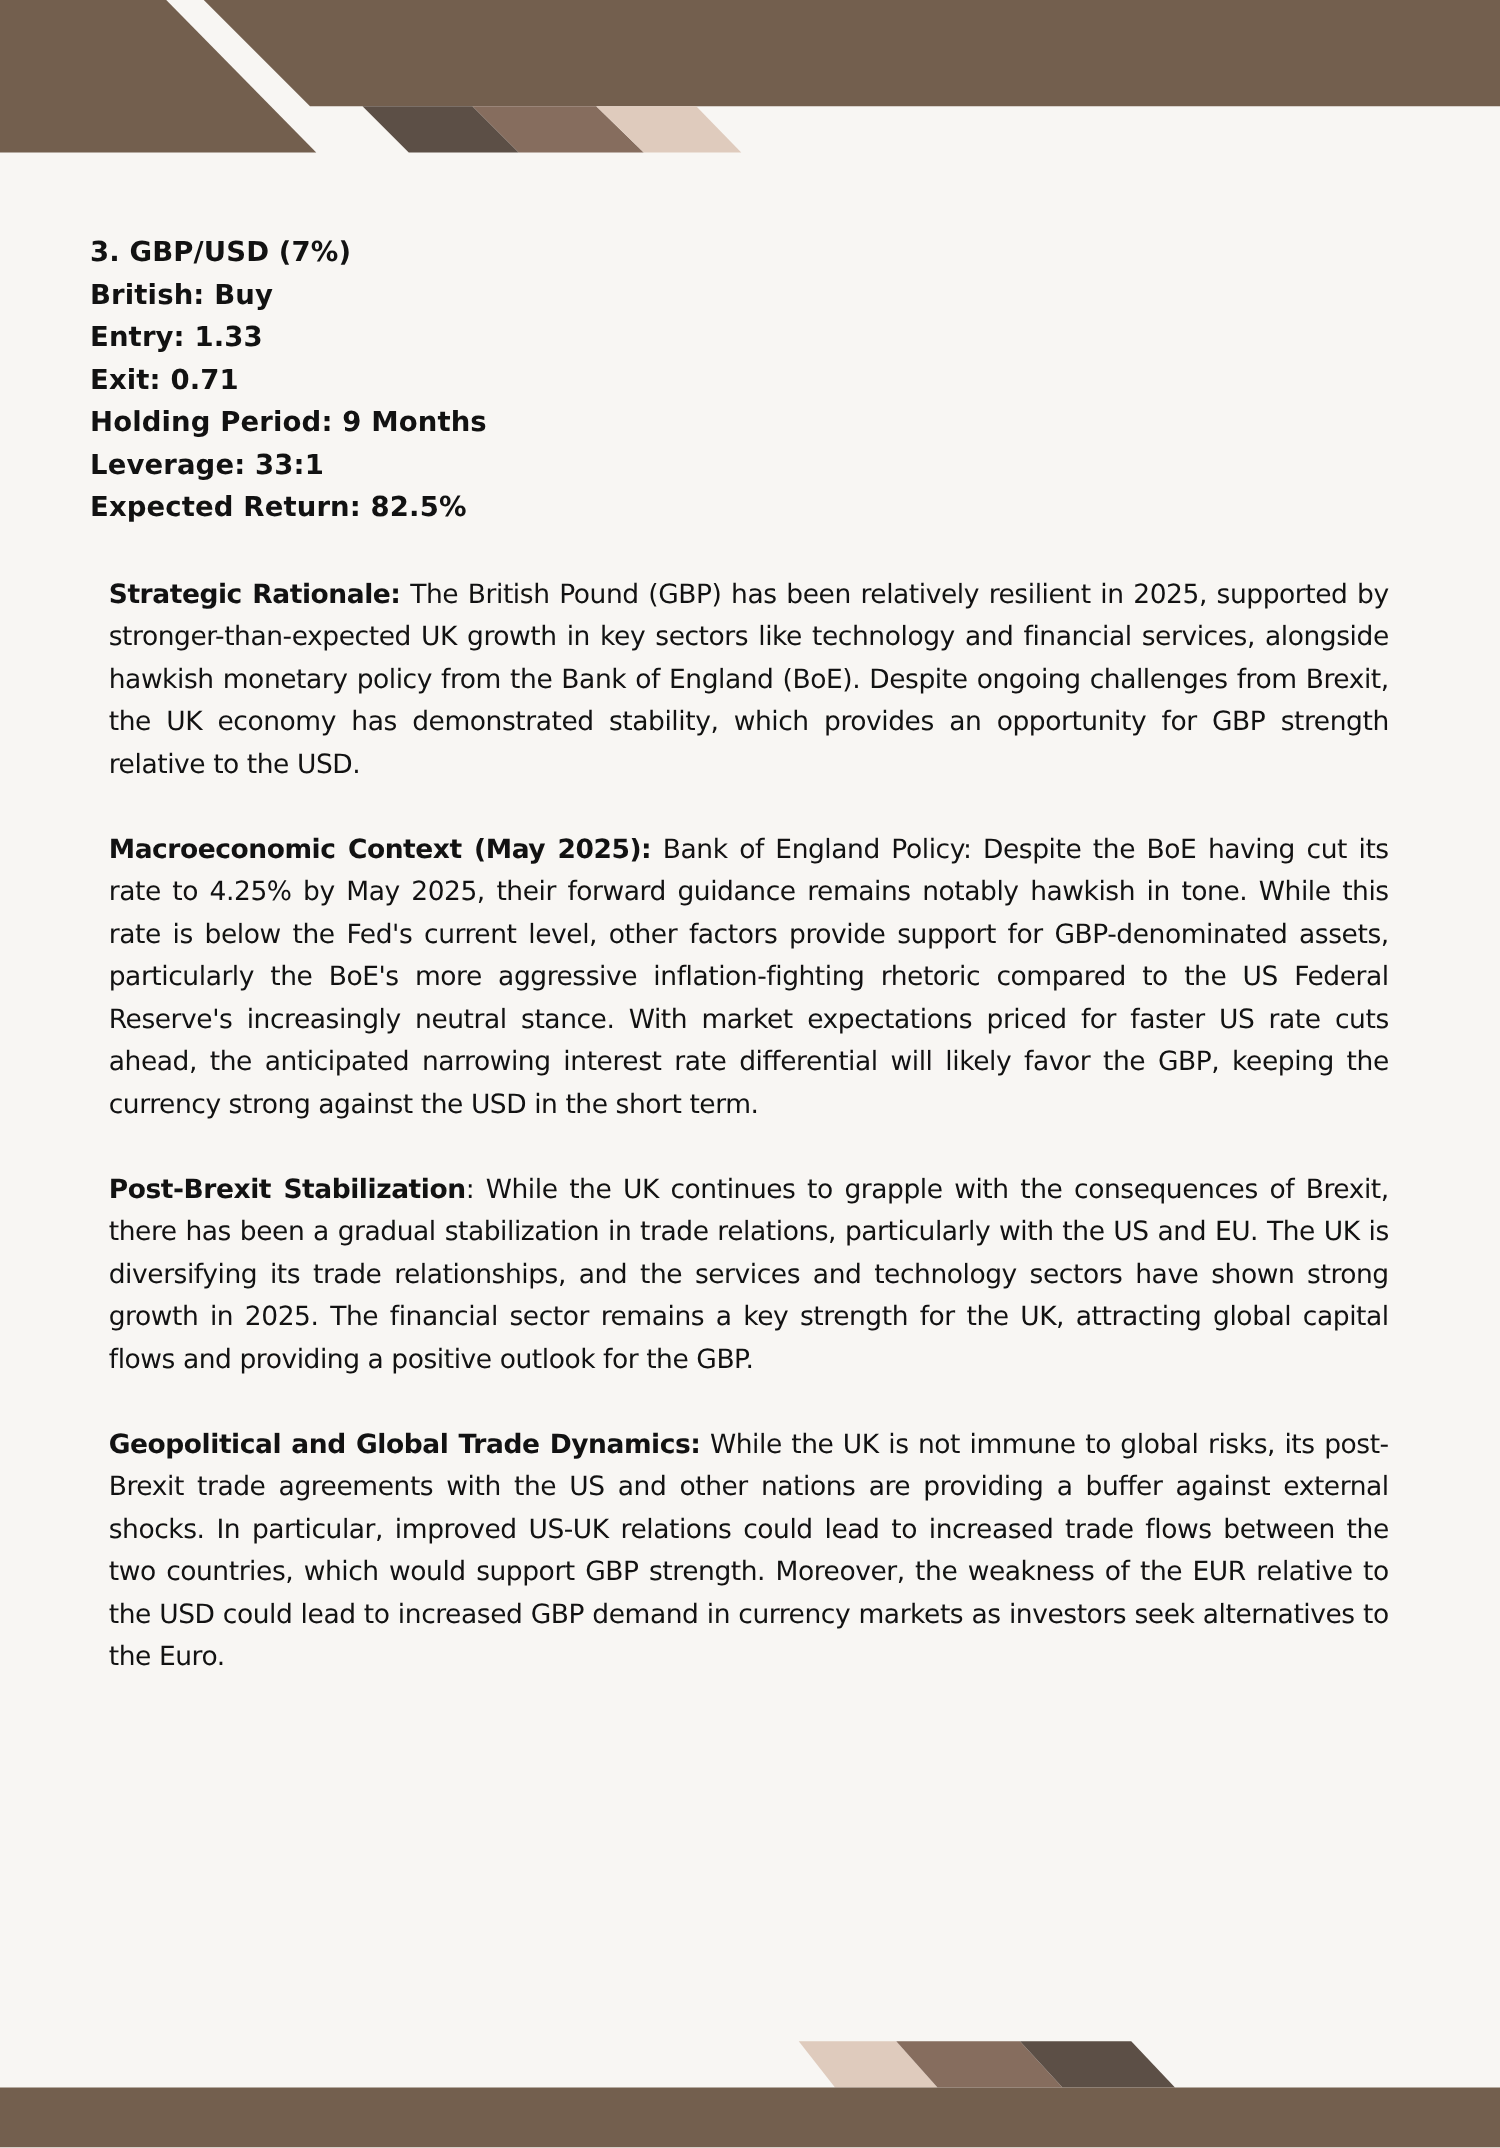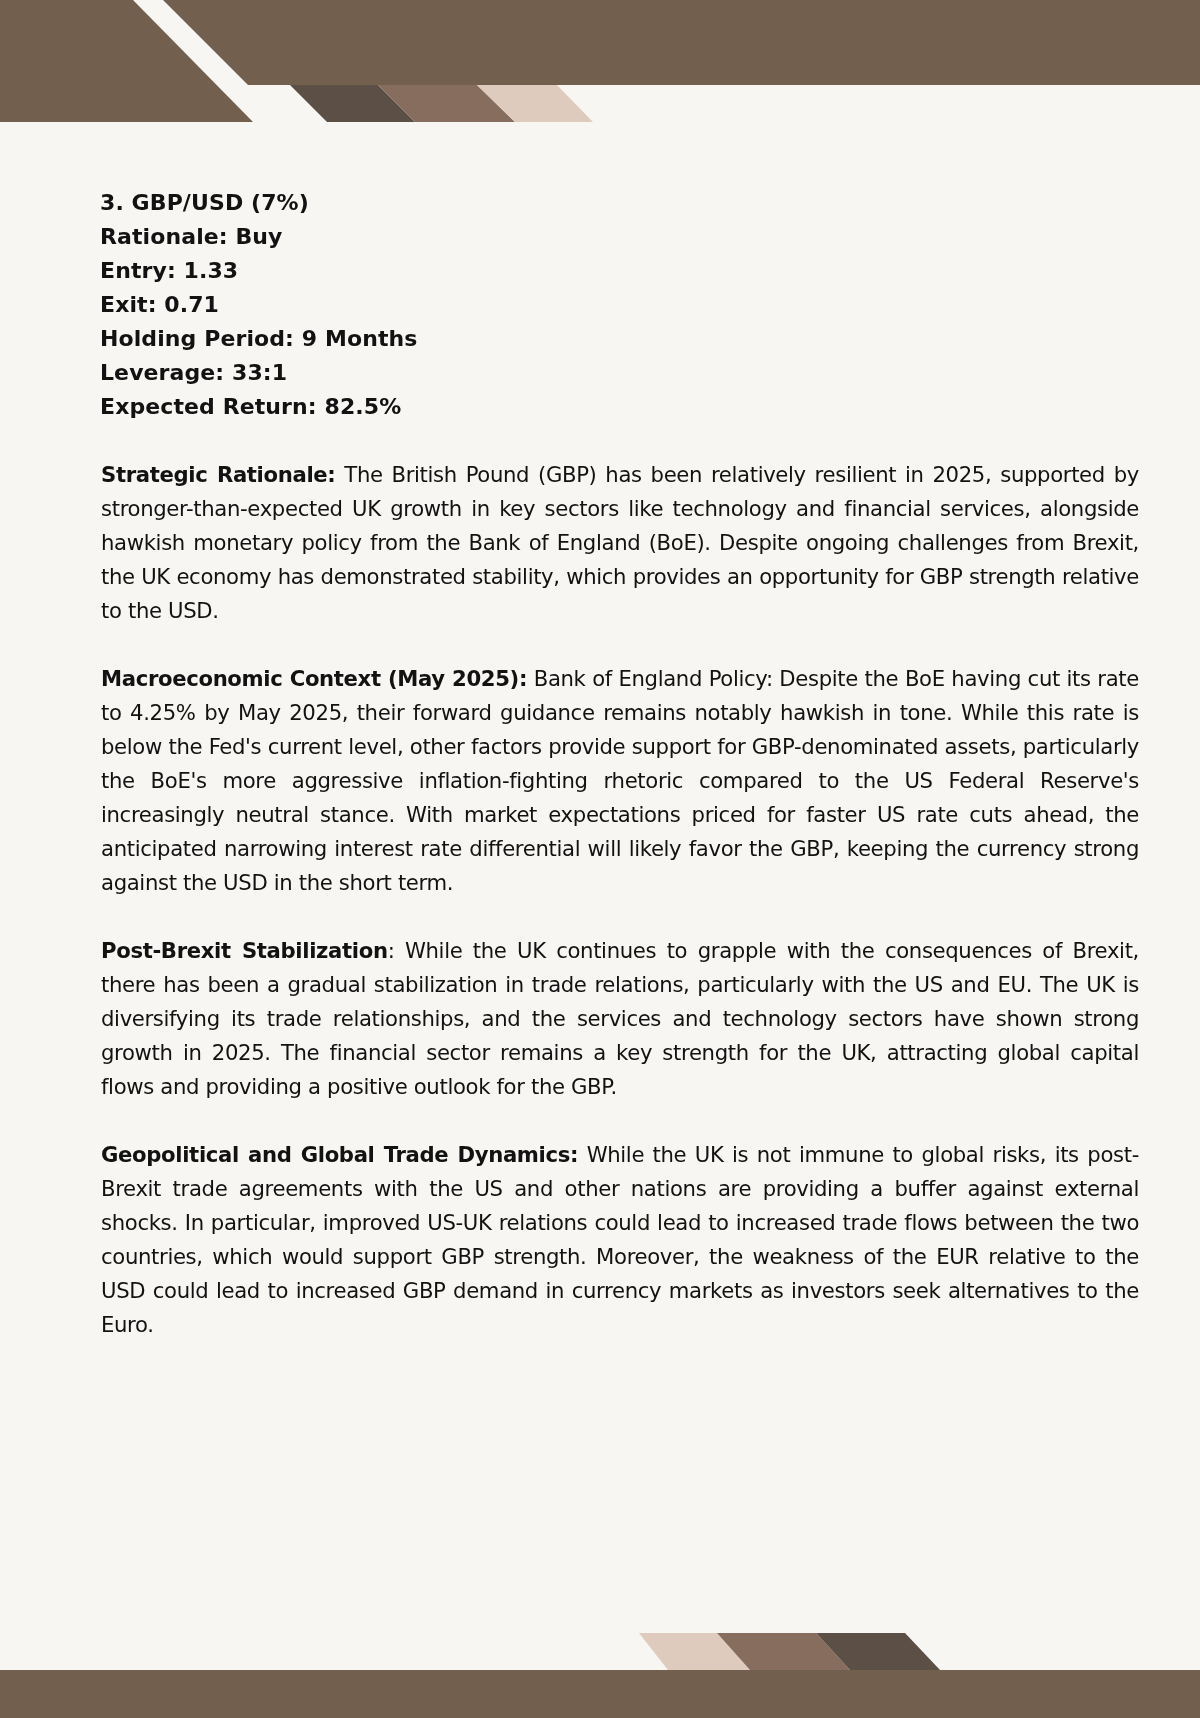--- a/index.html
+++ b/index.html
@@ -10,56 +10,56 @@
       overflow: hidden;
       font-family: "DejaVu Sans", sans-serif;
       color: #121212;
     }
     .deco { position: absolute; left: 0; width: 1200px; display: block; }
     .deco-top { top: 0; height: 130px; }
     .deco-bottom { top: 1620px; height: 98px; }
 
     .content {
       position: absolute;
-      left: 100px;
+      left: 72px;
       top: 186px;
       width: 1039px;
     }
     .summary { margin: 0 0 34px 0; }
     .summary-line {
       font-weight: bold;
       font-size: 22px;
       line-height: 34px;
       letter-spacing: 0.1px;
       white-space: nowrap;
     }
     .para {
       font-size: 21.2px;
       line-height: 34px;
       text-align: justify;
-      margin: 0 0 34px 1px;
+      margin: 0 0 34px 15px;
       letter-spacing: -0.35px;
     }
     .para b { font-weight: bold; }
   </style>
 </head>
 <body style="background: rgb(248, 246, 243); color: rgb(18, 18, 18);">
 
 <svg class="deco deco-top" viewBox="0 0 1200 130" preserveAspectRatio="none">
   <polygon class="c-bar" points="0,0 133,0 253,122 0,122" fill="#735f4e"></polygon>
   <polygon class="c-bar" points="163,0 1200,0 1200,85 248,85" fill="#735f4e"></polygon>
   <polygon class="c-dark" points="290,85 378,85 415,122 327,122" fill="#5c4f46"></polygon>
   <polygon class="c-medium" points="378,85 477,85 515,122 415,122" fill="#866d5e"></polygon>
   <polygon class="c-light" points="477,85 557,85 593,122 515,122" fill="#dfcbbd"></polygon>
 </svg>
 
 <main class="content">
   <div class="summary">
     <div class="summary-line">3. GBP/USD (7%)</div>
-    <div class="summary-line">Rationale: Buy</div>
+    <div class="summary-line">British: Buy</div>
     <div class="summary-line">Entry: 1.33</div>
     <div class="summary-line">Exit: 0.71</div>
     <div class="summary-line">Holding Period: 9 Months</div>
     <div class="summary-line">Leverage: 33:1</div>
     <div class="summary-line">Expected Return: 82.5%</div>
   </div>
 
   <p class="para">
     <b>Strategic Rationale:</b><span> The British Pound (GBP) has been relatively resilient in 2025, supported by stronger-than-expected UK growth in key sectors like technology and financial services, alongside hawkish monetary policy from the Bank of England (BoE). Despite ongoing challenges from Brexit, the UK economy has demonstrated stability, which provides an opportunity for GBP strength relative to the USD.</span>
   </p>

